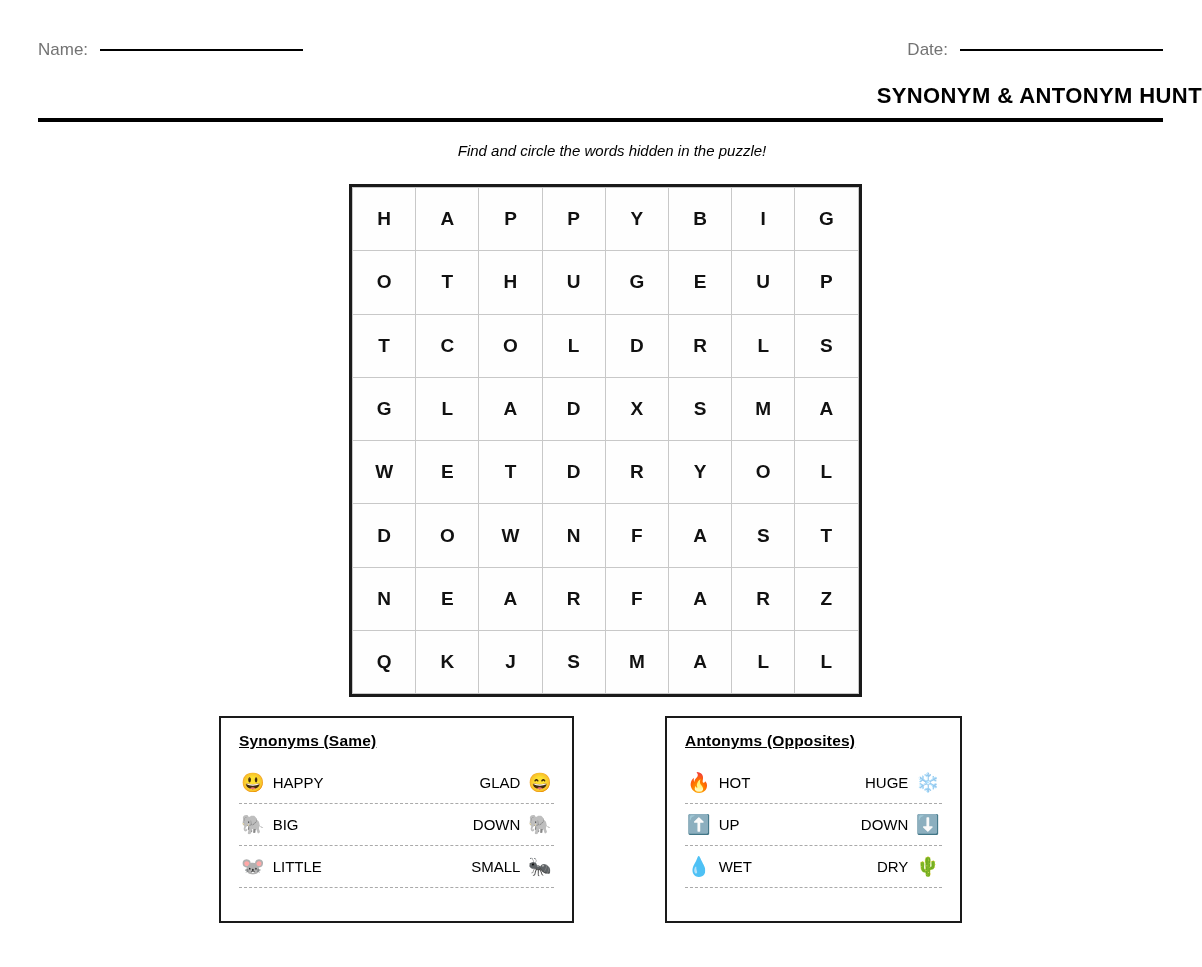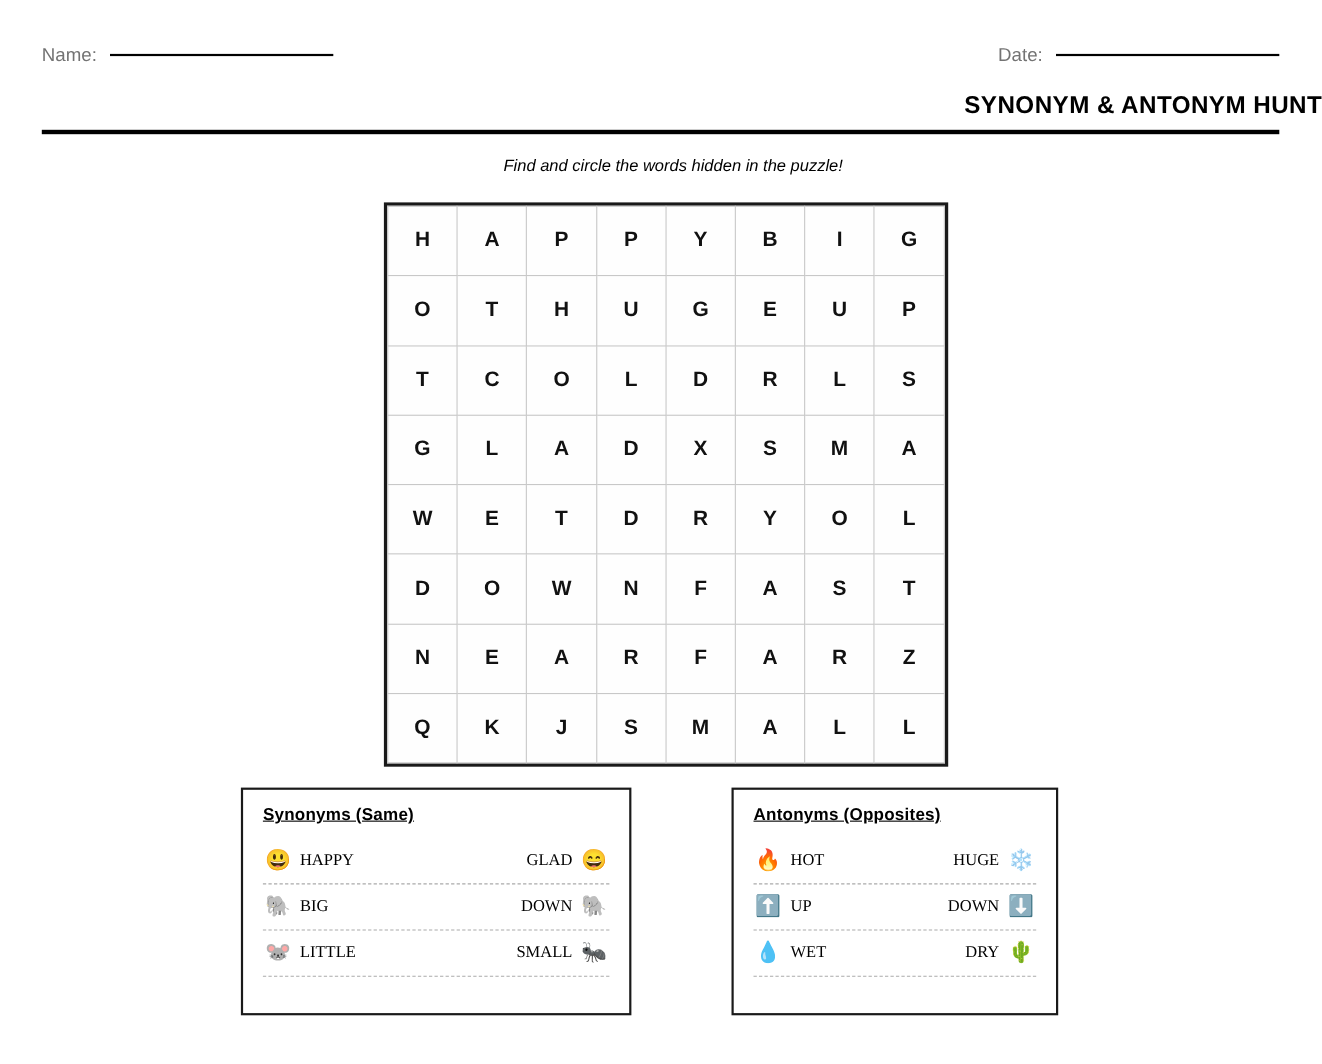--- a/index.html
+++ b/index.html
@@ -134,21 +134,21 @@
     display: flex;
     align-items: center;
     gap: 8px;
     font-size: 15px;
   }
   .pair-side.right { justify-content: flex-end; text-align: center; }
   .emoji {
     font-size: 19px;
     line-height: 1;
   }
-  .word { white-space: nowrap; font-family: Liberation Serif, serif; }
+  .word { white-space: nowrap; }
 </style>
 </head>
 <body>
 
 <div class="name-date-row">
   <div class="field">
     <span class="field-label">Name:</span>
     <span class="field-line name-line"></span>
   </div>
   <div class="field">

